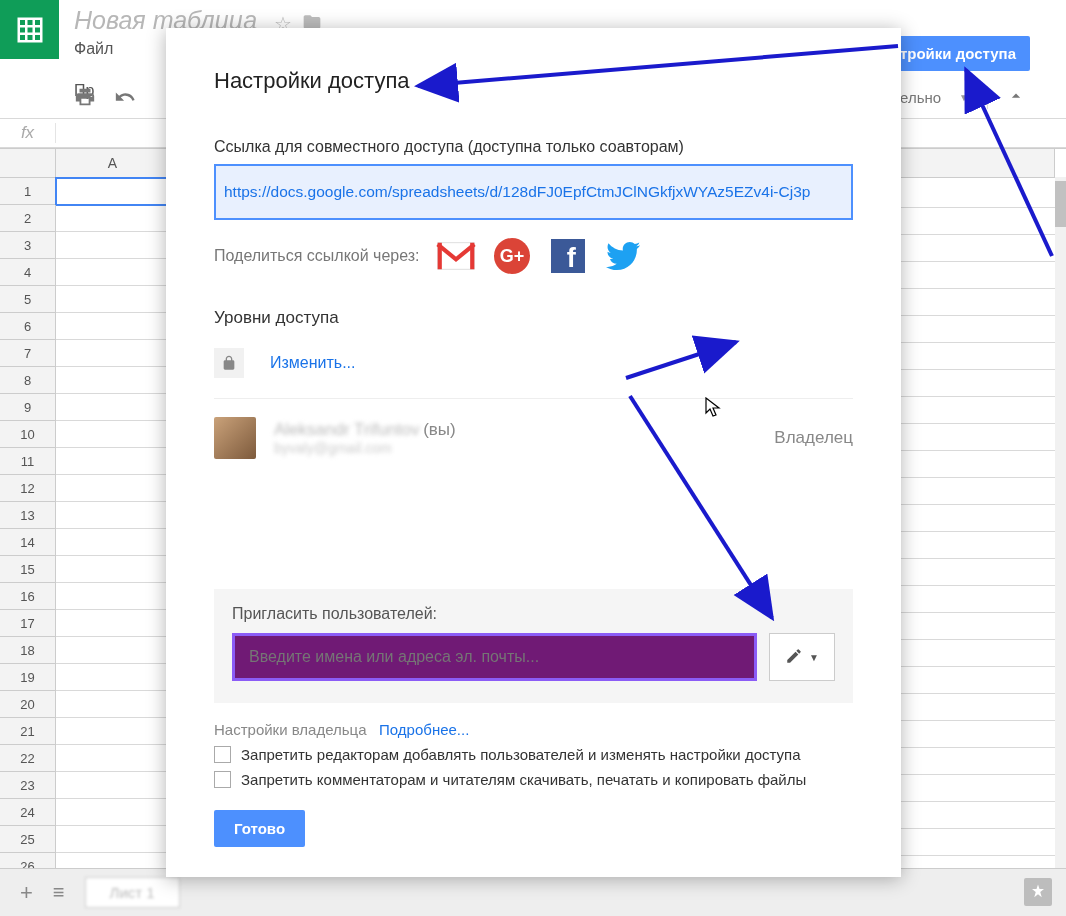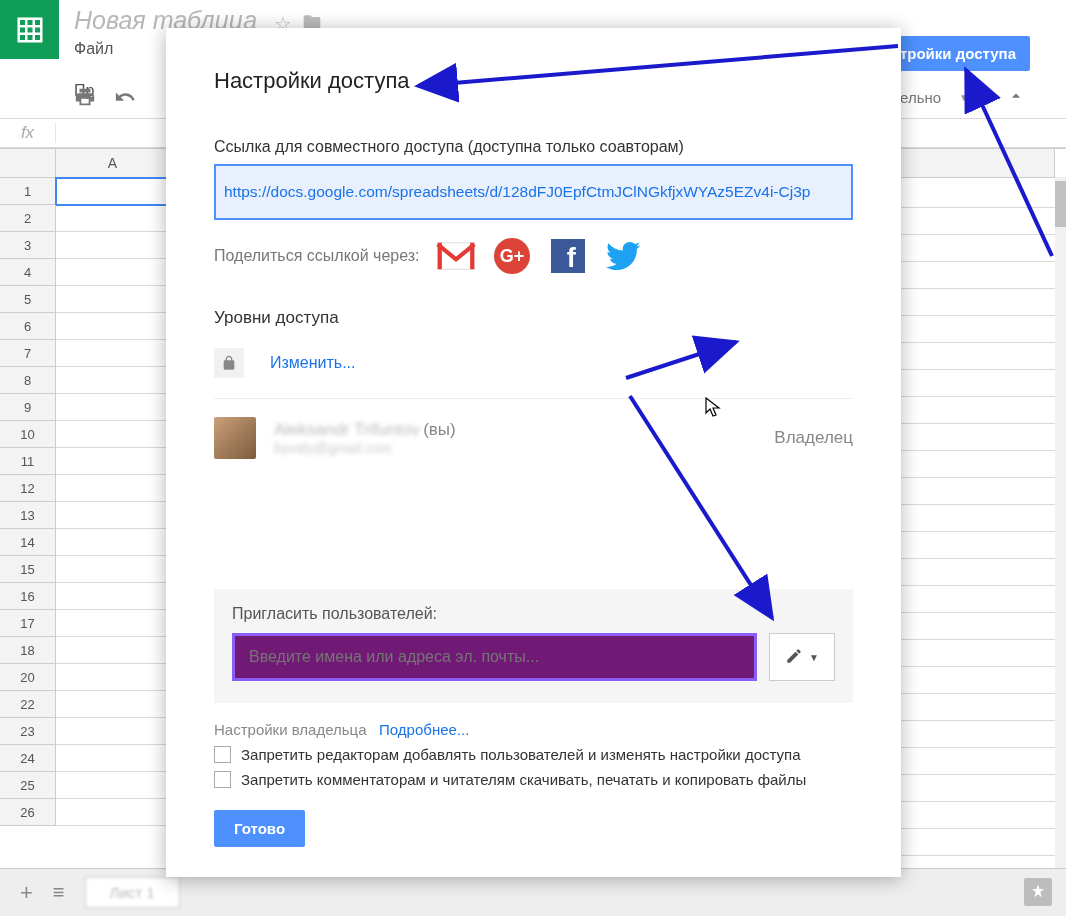--- a/index.html
+++ b/index.html
@@ -394,21 +394,29 @@
       </div>
       <div class="row">
         <div class="row-head">17</div>
         <div class="cell"></div>
       </div>
       <div class="row">
         <div class="row-head">18</div>
         <div class="cell"></div>
       </div>
       <div class="row">
+        <div class="row-head">19</div>
+        <div class="cell"></div>
+      </div>
+      <div class="row">
         <div class="row-head">20</div>
+        <div class="cell"></div>
+      </div>
+      <div class="row">
+        <div class="row-head">21</div>
         <div class="cell"></div>
       </div>
       <div class="row">
         <div class="row-head">22</div>
         <div class="cell"></div>
       </div>
       <div class="row">
         <div class="row-head">23</div>
         <div class="cell"></div>
       </div>

